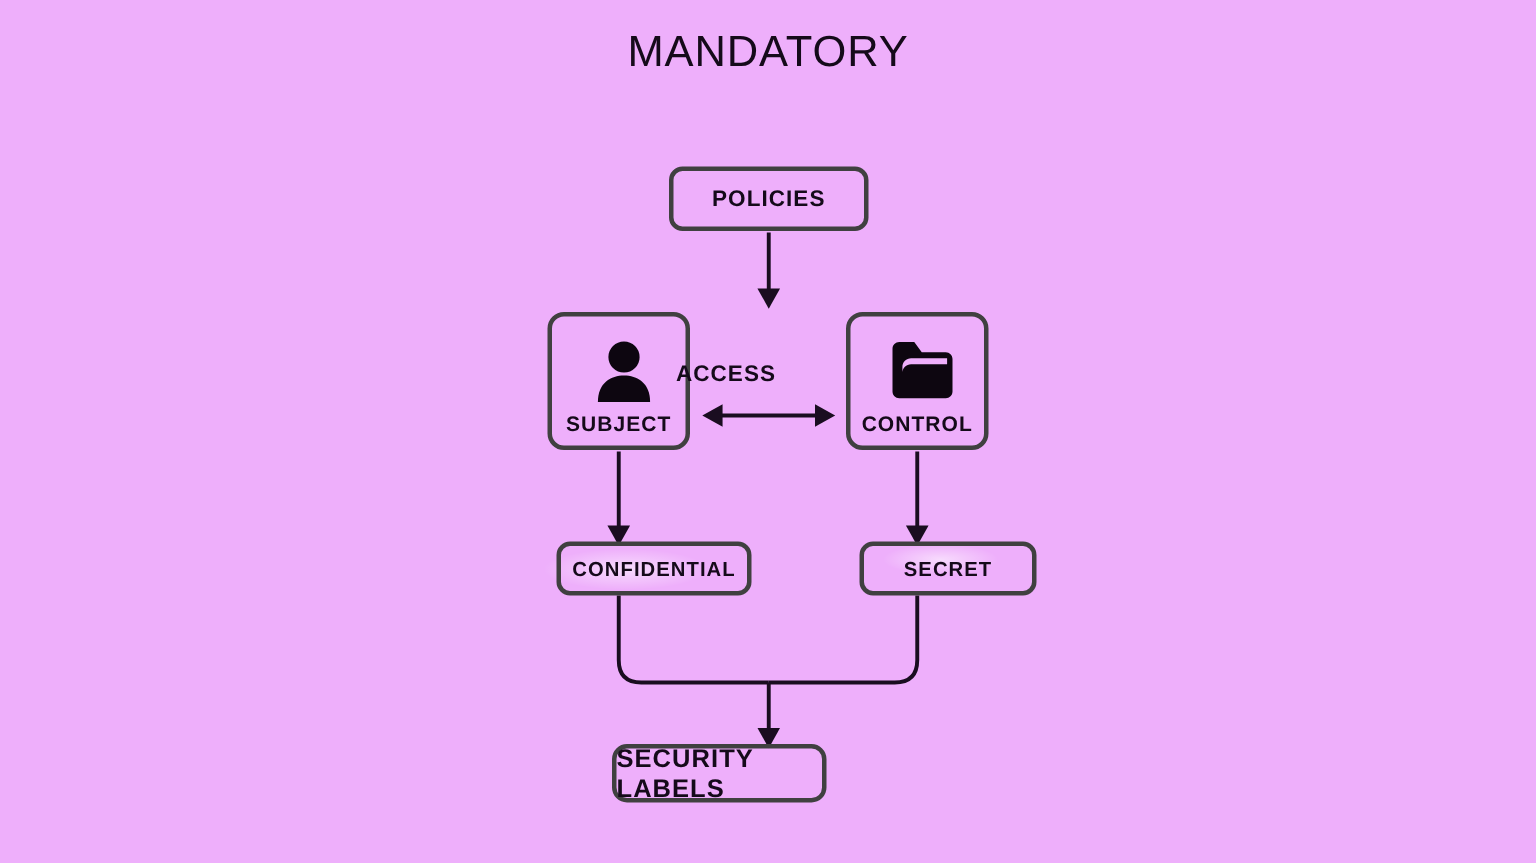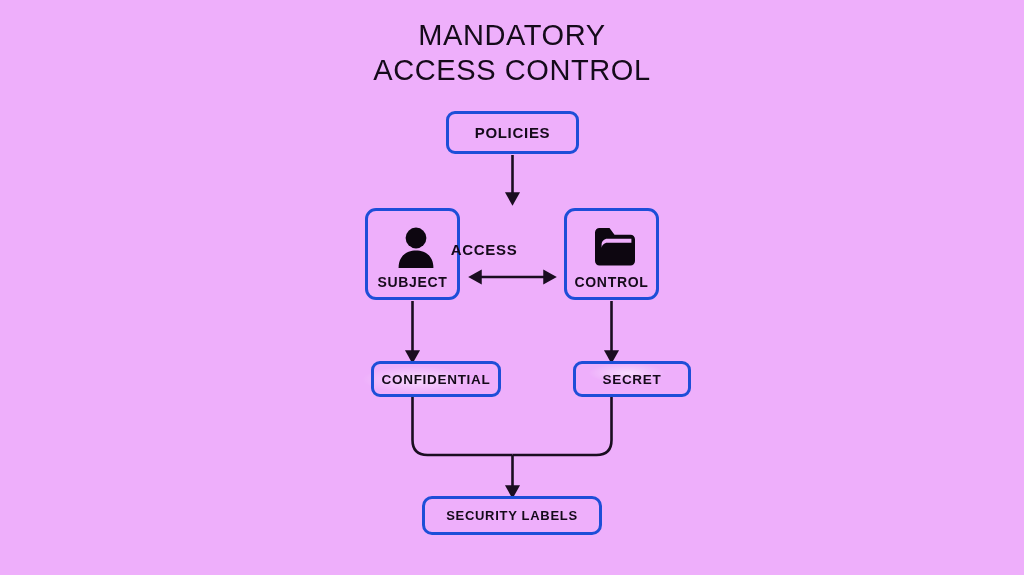--- a/index.html
+++ b/index.html
@@ -37,21 +37,21 @@
     font-weight: 400;
     font-size: 29px;
     line-height: 35px;
     letter-spacing: 0.6px;
   }
 
   
   .node {
     position: absolute;
     box-sizing: border-box;
-    border: 3px solid #1d4ed8;
+    border: 3px solid #404040;
     background: transparent;
     display: flex;
     align-items: center;
     justify-content: center;
     color: #150a1a;
     font-weight: 700;
     letter-spacing: 0.7px;
   }
 
   .node-policies {
@@ -90,26 +90,26 @@
   .node-level {
     height: 36px;
     border-radius: 9px;
     font-size: 13.5px;
     margin-left: 20px;
   }
   .node-confidential { left: 351px; top: 361px; width: 130px; }
   .node-secret       { left: 553px; top: 361px; width: 118px; }
 
   .node-final {
-    left: 422px;
+    left: 408px;
     top: 496px;
-    width: 180px;
+    width: 143px;
     height: 39px;
     border-radius: 10px;
-    font-size: 13px;
+    font-size: 17px;
   }
 
   
   .haze {
     position: absolute;
     border-radius: 50%;
     background: radial-gradient(ellipse at center, rgba(255,255,255,0.55) 0%, rgba(255,255,255,0.0) 72%);
     pointer-events: none;
   }
   .haze-conf   { left: 363px; top: 366px; width: 108px; height: 27px; }
@@ -128,21 +128,20 @@
     letter-spacing: 0.7px;
   }
 </style>
 </head>
 <body>
 
 <div id="stage">
 
   <div class="title">
     <div>MANDATORY</div>
-    <div>ACCESS CONTROL</div>
   </div>
 
   <svg id="svg-layer" viewBox="0 0 1024 575" xmlns="http://www.w3.org/2000/svg">
     <defs>
       <marker id="arrowhead" markerWidth="7" markerHeight="7" refX="2.2" refY="3.2" orient="auto" markerUnits="strokeWidth">
         <path d="M0,0.3 L5.2,3.2 L0,6.1 Z" fill="#1a0d20"></path>
       </marker>
       <marker id="arrowhead-start" markerWidth="7" markerHeight="7" refX="3.0" refY="3.2" orient="auto" markerUnits="strokeWidth">
         <path d="M5.2,0.3 L0,3.2 L5.2,6.1 Z" fill="#1a0d20"></path>
       </marker>

